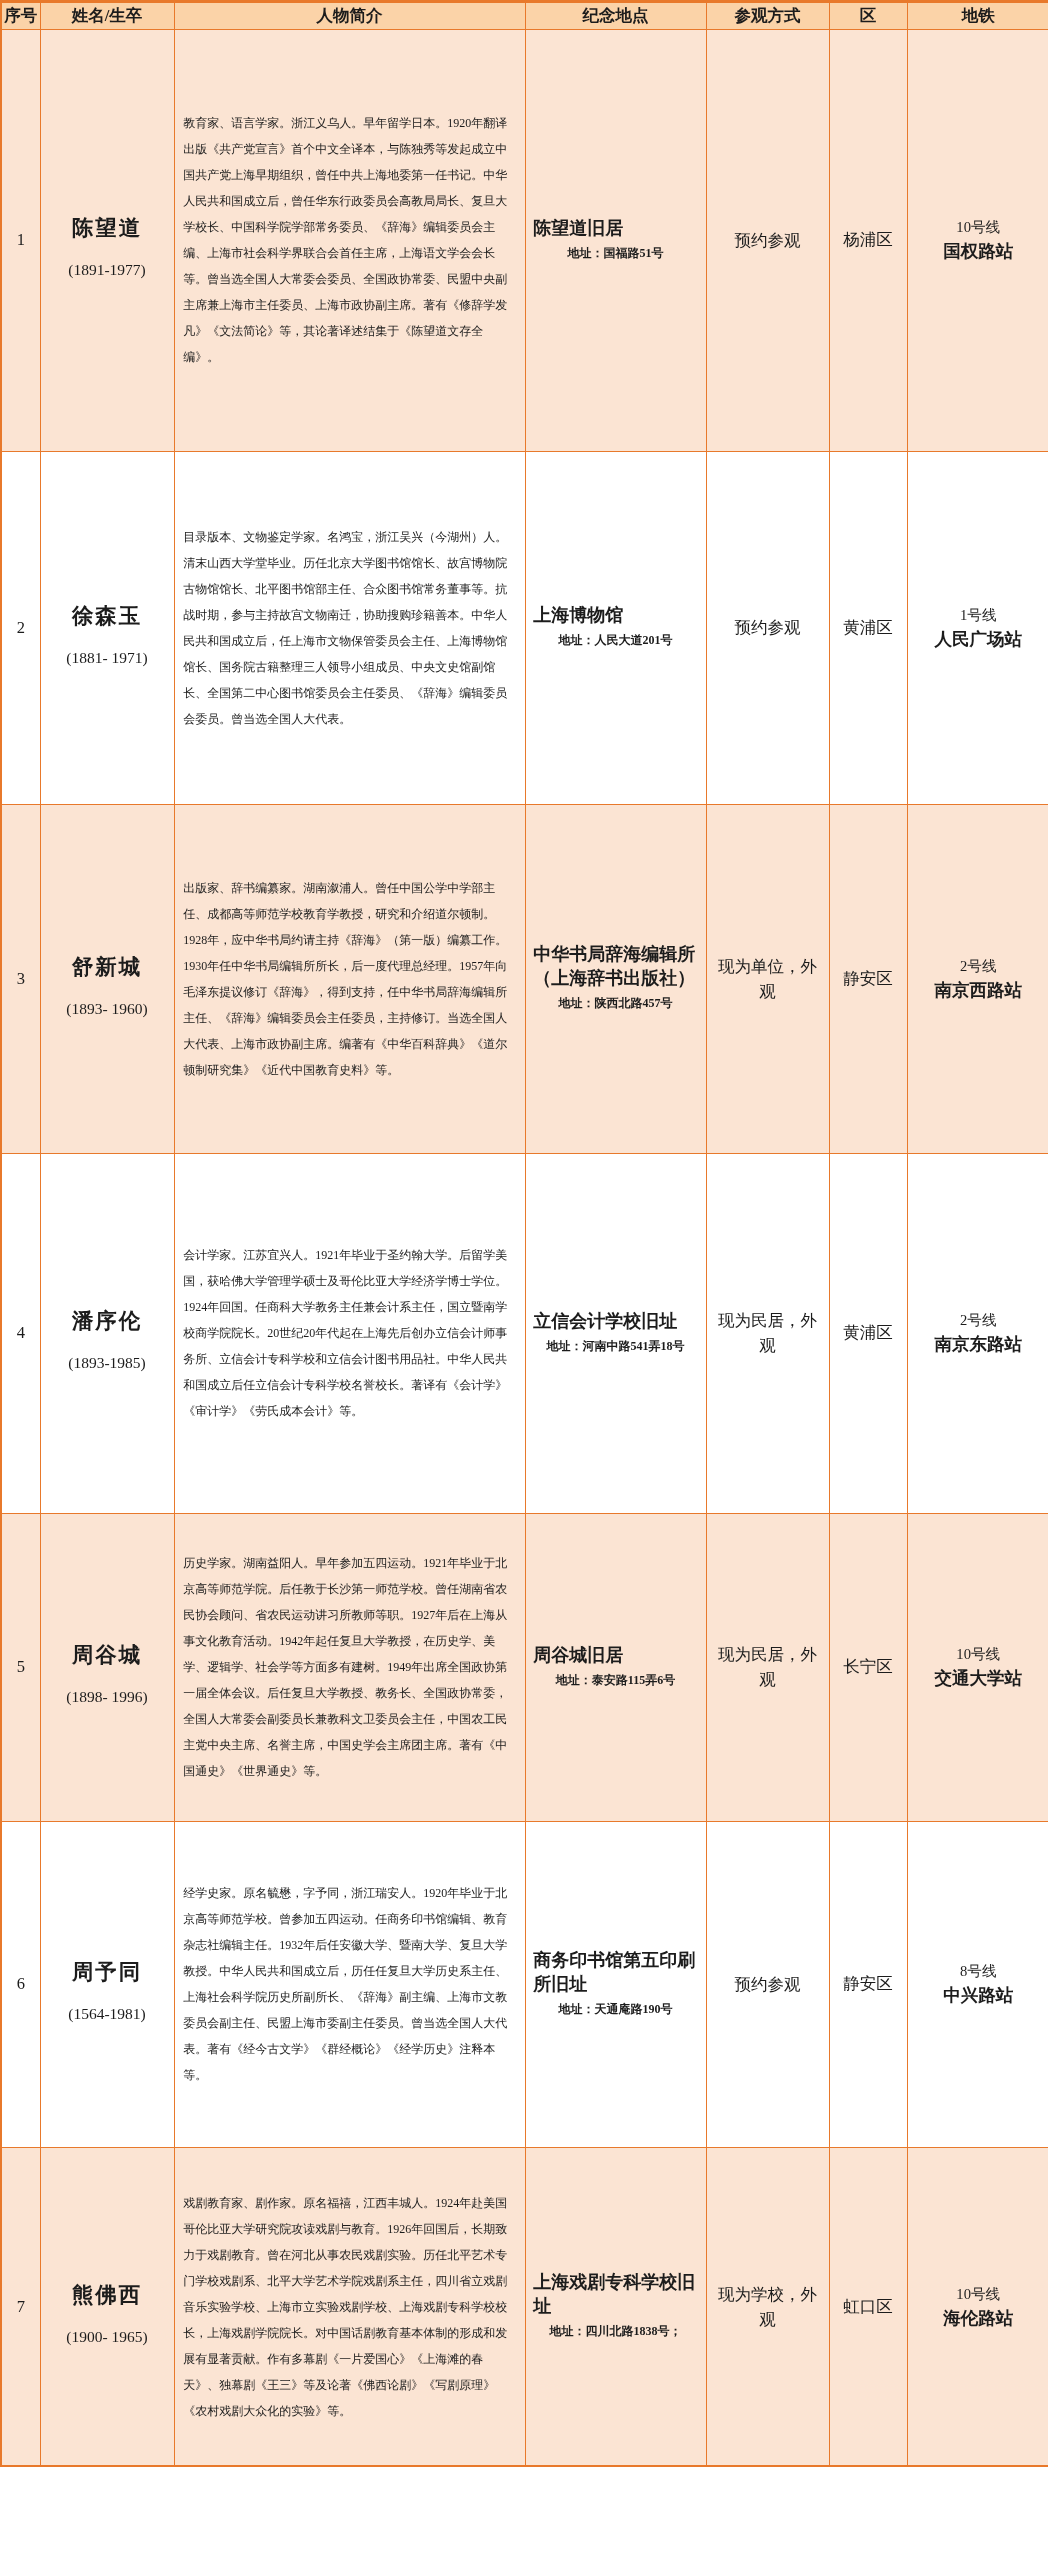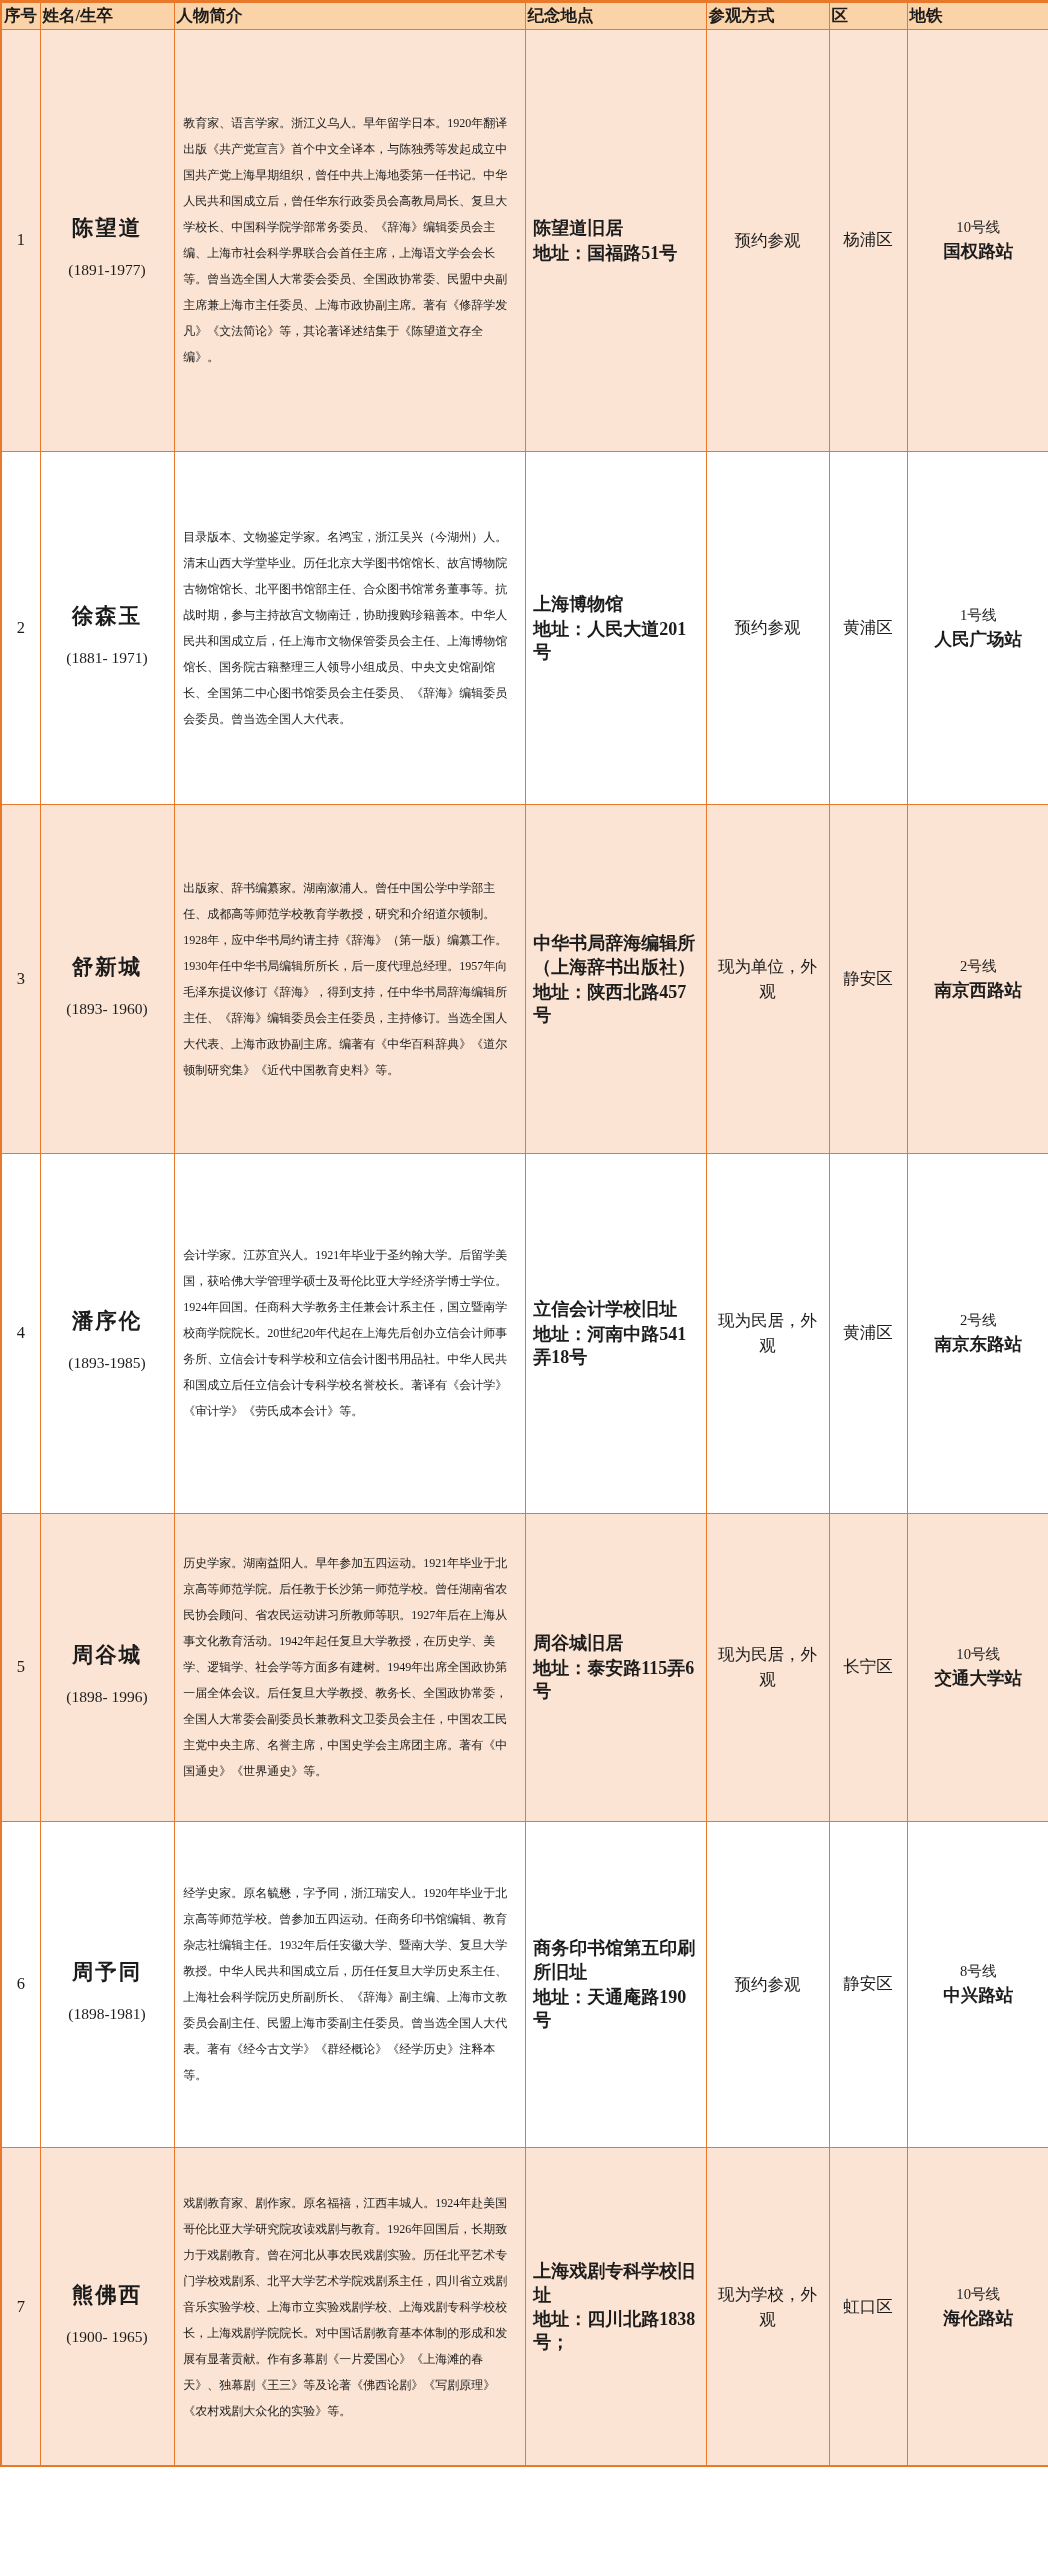--- a/index.html
+++ b/index.html
@@ -29,21 +29,21 @@
     vertical-align:middle;
     box-sizing:border-box;
     overflow:hidden;
   }
   thead th{
     background:#fbd3a8;
     font-size:16.5px;
     font-weight:bold;
     height:26px;
     padding:1.9px 1.9px;
-    text-align:left;
+    text-align:center;
     border-bottom-width:1.9px;
   }
   tbody tr:nth-child(odd) td{background:#fbe4d3;}
   tbody tr:nth-child(even) td{background:#ffffff;}
 
   tr.row-1 td{height:422px}
   tr.row-2 td{height:353px}
   tr.row-3 td{height:349px}
   tr.row-4 td{height:360px}
   tr.row-5 td{height:308px}
@@ -73,24 +73,25 @@
     padding:5.8px 8.7px;
     text-align:left;
   }
   td.c-loc{padding:5.8px 7.8px;text-align:left;}
   .venue{
     font-size:18px;
     font-weight:bold;
     line-height:24px;
   }
   .addr{
-    font-size:18px;
+    font-size:12px;
     font-weight:bold;
     line-height:23px;
     margin-top:1.9px;
+    text-align:center;
   }
   td.c-visit{
     text-align:center;
     font-size:16.5px;
     line-height:25px;
     padding:1.9px 7.8px;
   }
   td.c-dist{
     text-align:center;
     font-size:16.5px;
@@ -212,21 +213,21 @@
       <td class="c-dist">长宁区</td>
       <td class="c-metro">
         <div class="mline">10号线</div>
         <div class="mstation">交通大学站</div>
       </td>
     </tr>
     <tr class="row-6">
       <td class="c-no">6</td>
       <td class="c-name">
         <div class="pname">周予同</div>
-        <div class="pdates">(1898-1981)</div>
+        <div class="pdates">(1564-1981)</div>
       </td>
       <td class="c-bio">经学史家。原名毓懋，字予同，浙江瑞安人。1920年毕业于北京高等师范学校。曾参加五四运动。任商务印书馆编辑、教育杂志社编辑主任。1932年后任安徽大学、暨南大学、复旦大学教授。中华人民共和国成立后，历任任复旦大学历史系主任、上海社会科学院历史所副所长、《辞海》副主编、上海市文教委员会副主任、民盟上海市委副主任委员。曾当选全国人大代表。著有《经今古文学》《群经概论》《经学历史》注释本等。</td>
       <td class="c-loc">
         <div class="venue">商务印书馆第五印刷所旧址</div>
         <div class="addr">地址：天通庵路190号</div>
       </td>
       <td class="c-visit">预约参观</td>
       <td class="c-dist">静安区</td>
       <td class="c-metro">
         <div class="mline">8号线</div>

